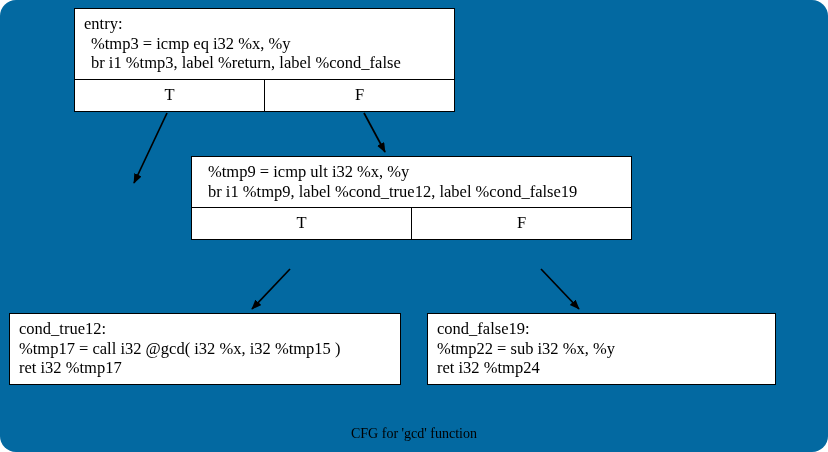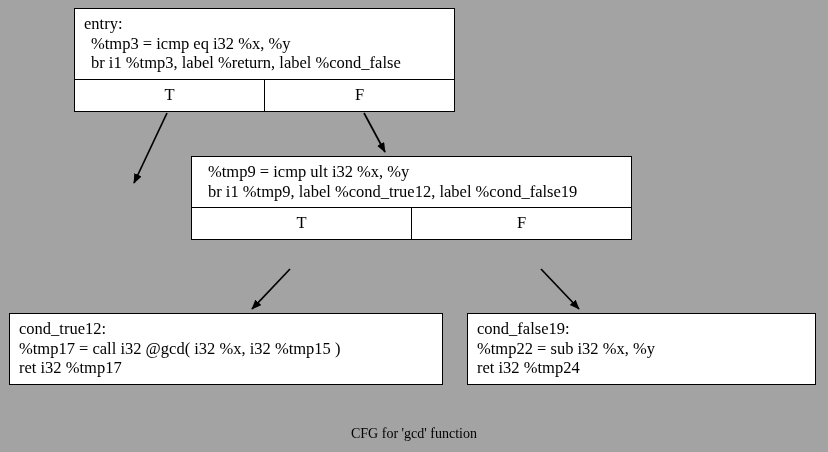--- a/index.html
+++ b/index.html
@@ -4,24 +4,25 @@
 <style>
   html, body {
     margin: 0;
     padding: 0;
     background: #ffffff;
   }
   #canvas {
     position: relative;
     width: 828px;
     height: 452px;
-    background: #a3a3a3;
+    background: #0369a1;
     overflow: hidden;
     font-family: "Liberation Serif", "DejaVu Serif", serif;
     color: #000000;
+    border-radius: 16px;
   }
 
   
   .node {
     position: absolute;
     box-sizing: border-box;
     border: 1.6px solid #000000;
     background: #ffffff;
   }
   .node-body {
@@ -52,22 +53,22 @@
     line-height: 1;
   }
   .port.divider {
     border-left: 1.6px solid #000000;
   }
 
   
   #node-entry        { left: 74px;  top: 8px;   width: 381px; }
   #node-return       { left: 63px;  top: 187px; width: 104px; }
   #node-cond-false   { left: 191px; top: 156px; width: 441px; }
-  #node-cond-true12  { left: 9px;   top: 313px; width: 434px; }
-  #node-cond-false19 { left: 427px; top: 313px; width: 349px; margin-left: 40px; }
+  #node-cond-true12  { left: 9px;   top: 313px; width: 392px; }
+  #node-cond-false19 { left: 427px; top: 313px; width: 349px; }
 
   
   #edges {
     position: absolute;
     left: 0;
     top: 0;
     width: 828px;
     height: 452px;
     pointer-events: none;
   }

